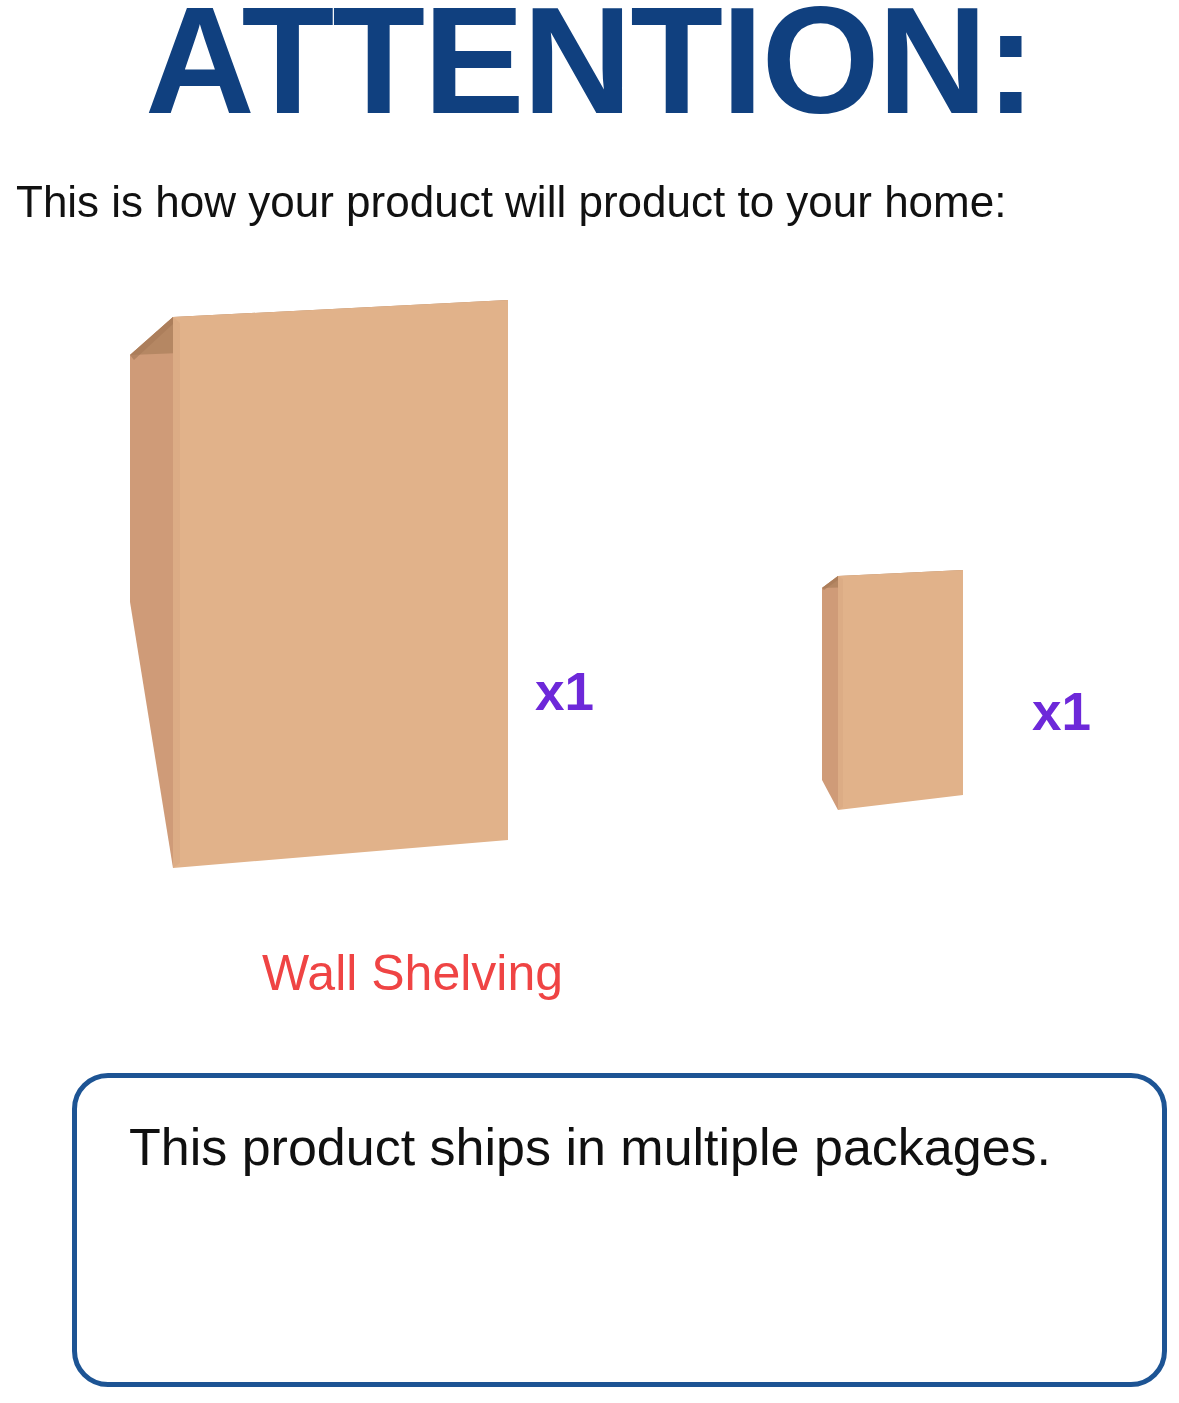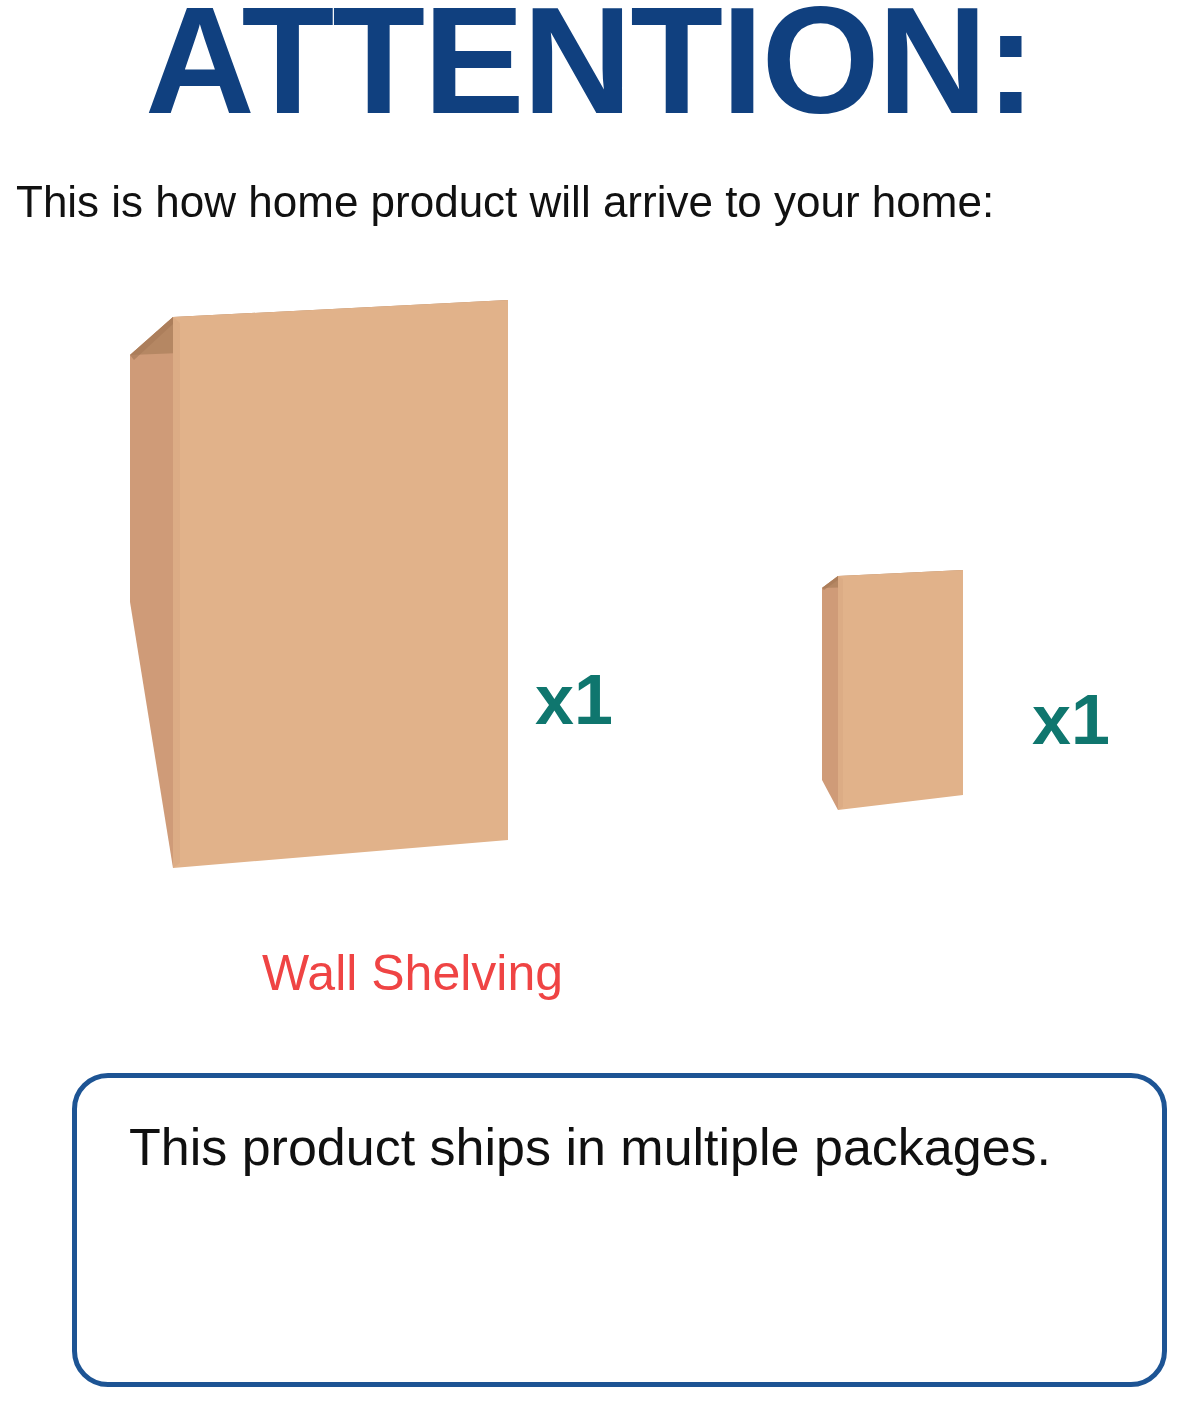--- a/index.html
+++ b/index.html
@@ -59,23 +59,23 @@
 
   #package-group-shelving { left: 110px; top: 20px; }
   #package-group-hook     { left: 800px; top: 290px; }
 
   .package-svg { display: block; }
 
   .qty-label {
     position: absolute;
     font-family: "Liberation Sans", sans-serif;
     font-weight: 700;
-    font-size: 70px;
+    font-size: 53px;
     line-height: 1;
-    color: #0f766e;
+    color: #6d28d9;
     white-space: nowrap;
   }
 
   #qty-shelving { left: 535px; top: 385px; }
   #qty-hook     { left: 1032px; top: 405px; }
 
   .package-caption {
     position: absolute;
     font-family: "Liberation Sans", sans-serif;
     font-weight: 400;
@@ -114,21 +114,21 @@
     line-height: 83px;
     color: #101010;
     white-space: nowrap;
   }
 </style>
 </head>
 <body>
 
 <div id="attention-title">ATTENTION:</div>
 
-<div id="attention-subtitle">This is how home product will arrive to your home:</div>
+<div id="attention-subtitle">This is how your product will product to your home:</div>
 
 <div id="packages-area">
 
   <div class="package-group" id="package-group-shelving">
     <svg class="package-svg" width="420" height="600" viewBox="0 0 420 600">
 
       <polygon points="20,302 20,55 63,17 63,568" fill="#cf9b78"></polygon>
 
       <polygon points="20,55 63,17 398,0 393,40" fill="#b58763"></polygon>
 

